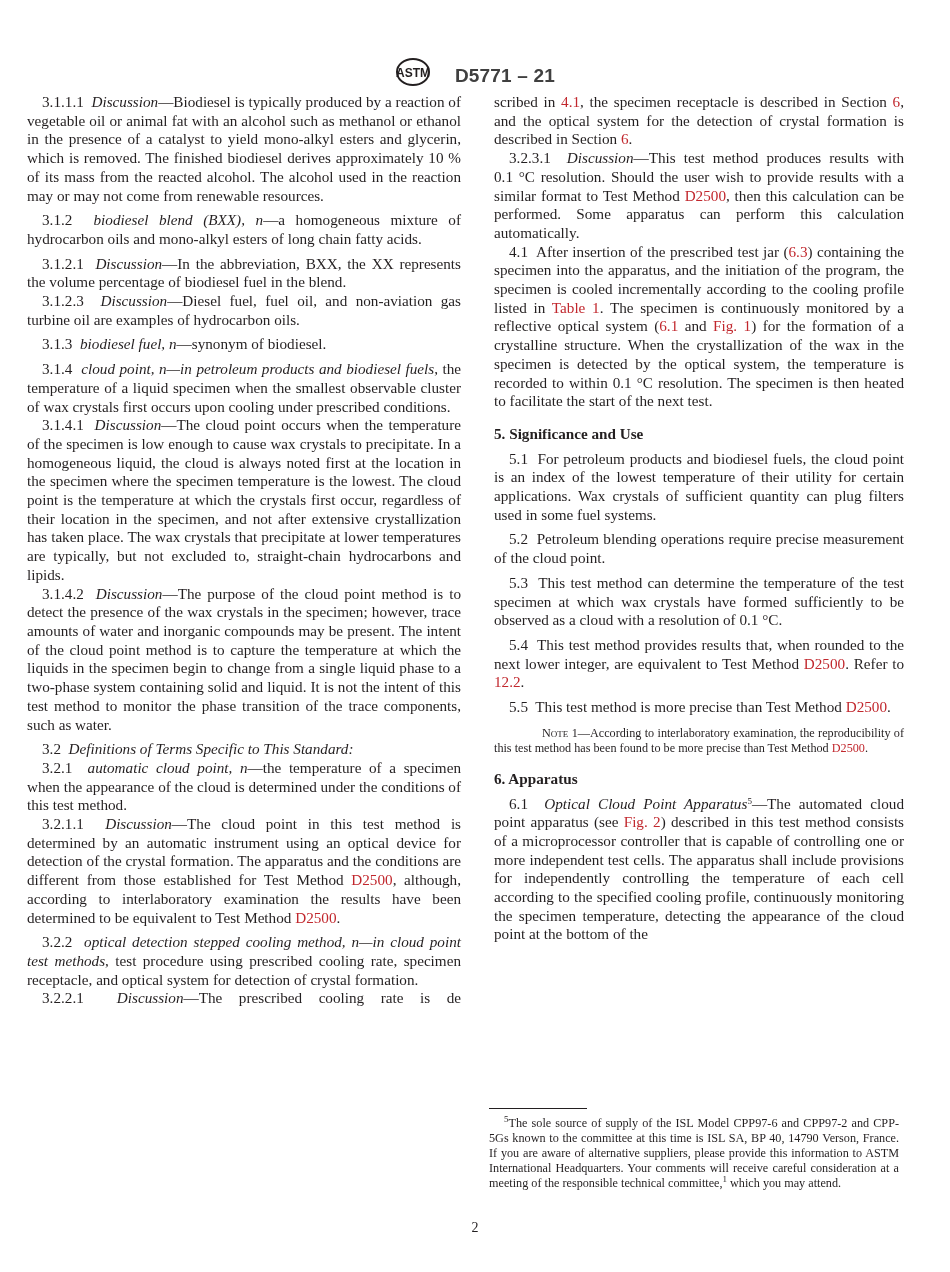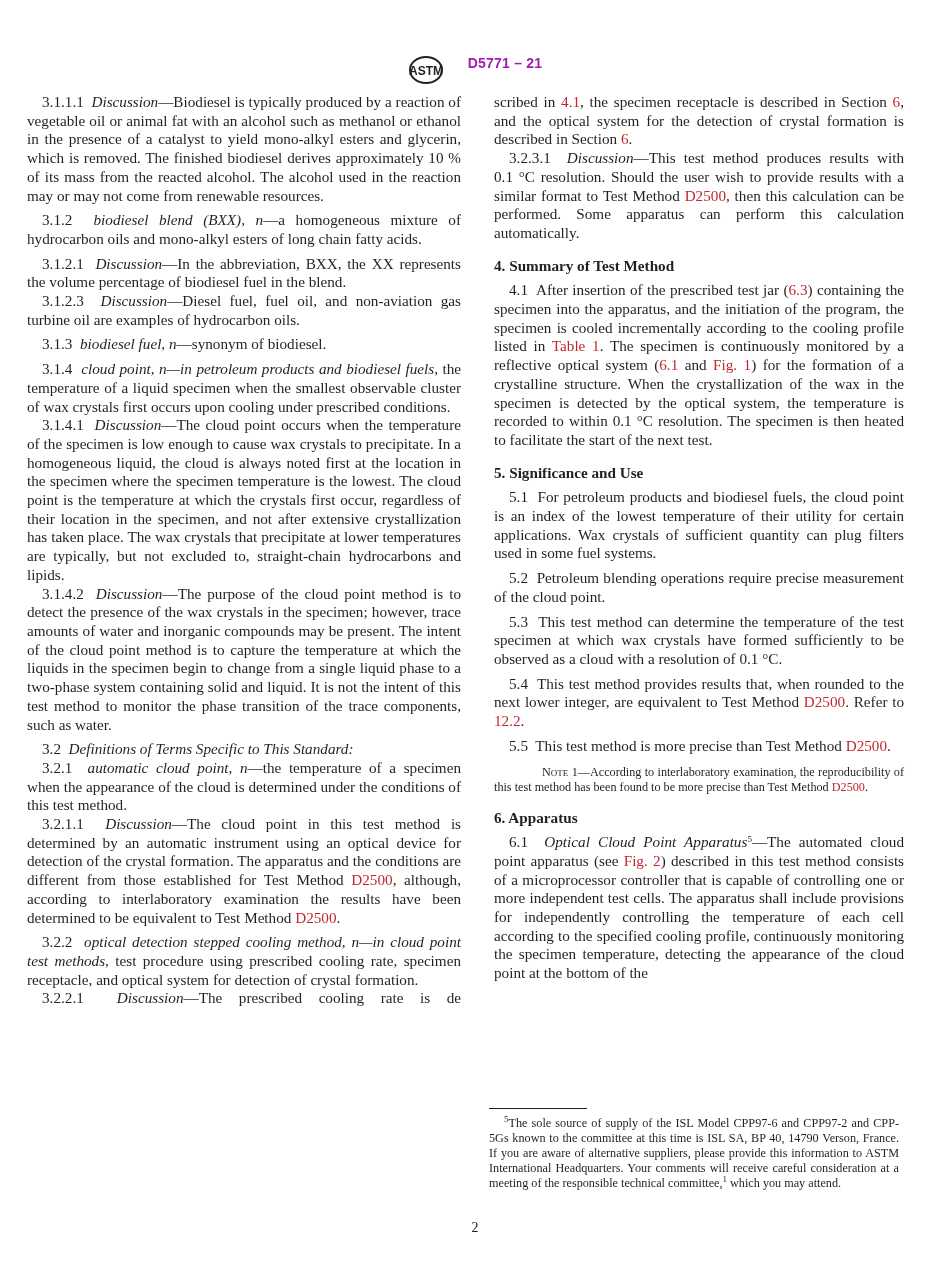--- a/index.html
+++ b/index.html
@@ -3,26 +3,26 @@
 <meta charset="utf-8">
 <style>
   html, body { margin: 0; padding: 0; background: #ffffff; }
   body {
     width: 950px; height: 1272px; position: relative; overflow: hidden;
     font-family: "Liberation Serif", "DejaVu Serif", serif;
     color: #231f20;
   }
   .header {
     position: absolute; top: 55px; left: 0; width: 950px; height: 32px;
-    display: flex; justify-content: center; align-items: flex-start; gap: 24px;
+    display: flex; justify-content: center; align-items: flex-end; gap: 24px;
   }
   .header .logo { width: 36px; height: 30px; }
   .header .code {
     font-family: "Liberation Sans", "DejaVu Sans", sans-serif;
-    font-weight: bold; font-size: 14px; color: #a21caf; letter-spacing: 0.2px;
+    font-weight: bold; font-size: 19px; color: #404040; letter-spacing: 0.2px;
   }
   .col { position: absolute; top: 93px; font-size: 15.2px; line-height: 18.7px; }
   .col.left { left: 27px; width: 434px; }
   .col.right { left: 494px; width: 410px; }
   p { margin: 0; text-align: justify; text-indent: 15px; hyphens: manual; }
   p.gap { margin-top: 6px; }
   .link { color: #c1272d; }
   i { }
   h2 {
     font-size: 15.2px; font-weight: bold; margin: 14px 0 6px 0; line-height: 18.7px;
@@ -61,21 +61,20 @@
   <p><span>3.2.1</span>&nbsp; <i>automatic cloud point, n</i><span>—the temperature of a speci­men when the appearance of the cloud is determined under the conditions of this test method.</span></p>
   <p><span>3.2.1.1</span>&nbsp; <i>Discussion</i><span>—The cloud point in this test method is determined by an automatic instrument using an optical device for detection of the crystal formation. The apparatus and the conditions are different from those established for Test Method </span><span class="link">D2500</span><span>, although, according to interlaboratory examination the results have been determined to be equivalent to Test Method </span><span class="link">D2500</span><span>.</span></p>
   <p class="gap"><span>3.2.2</span>&nbsp; <i>optical detection stepped cooling method, n—in cloud point test methods</i><span>, test procedure using prescribed cooling rate, specimen receptacle, and optical system for detection of crystal formation.</span></p>
   <p style="text-align-last: justify;"><span>3.2.2.1</span>&nbsp; <i>Discussion</i><span>—The prescribed cooling rate is de­</span></p>
 </div>
 
 <div class="col right">
   <p style="text-indent:0;"><span>scribed in </span><span class="link">4.1</span><span>, the specimen receptacle is described in Section </span><span class="link">6</span><span>, and the optical system for the detection of crystal formation is described in Section </span><span class="link">6</span><span>.</span></p>
   <p><span>3.2.3.1</span>&nbsp; <i>Discussion</i><span>—This test method produces results with 0.1&nbsp;°C resolution. Should the user wish to provide results with a similar format to Test Method </span><span class="link">D2500</span><span>, then this calculation can be performed. Some apparatus can perform this calculation automatically.</span></p>
 
-  <h2>4.  Summary of Test Method</h2>
   <p><span>4.1</span>&nbsp; <span>After insertion of the prescribed test jar (</span><span class="link">6.3</span><span>) containing the specimen into the apparatus, and the initiation of the program, the specimen is cooled incrementally according to the cooling profile listed in </span><span class="link">Table 1</span><span>. The specimen is continuously monitored by a reflective optical system (</span><span class="link">6.1</span><span> and </span><span class="link">Fig. 1</span><span>) for the formation of a crystalline structure. When the crystallization of the wax in the specimen is detected by the optical system, the temperature is recorded to within 0.1&nbsp;°C resolution. The specimen is then heated to facilitate the start of the next test.</span></p>
 
   <h2>5.  Significance and Use</h2>
   <p><span>5.1</span>&nbsp; <span>For petroleum products and biodiesel fuels, the cloud point is an index of the lowest temperature of their utility for certain applications. Wax crystals of sufficient quantity can plug filters used in some fuel systems.</span></p>
   <p class="gap"><span>5.2</span>&nbsp; <span>Petroleum blending operations require precise measure­ment of the cloud point.</span></p>
   <p class="gap"><span>5.3</span>&nbsp; <span>This test method can determine the temperature of the test specimen at which wax crystals have formed sufficiently to be observed as a cloud with a resolution of 0.1&nbsp;°C.</span></p>
   <p class="gap"><span>5.4</span>&nbsp; <span>This test method provides results that, when rounded to the next lower integer, are equivalent to Test Method </span><span class="link">D2500</span><span>. Refer to </span><span class="link">12.2</span><span>.</span></p>
   <p class="gap"><span>5.5</span>&nbsp; <span>This test method is more precise than Test Method </span><span class="link">D2500</span><span>.</span></p>
   <p class="note"><span class="sc">Note 1</span><span>—According to interlaboratory examination, the reproducibility of this test method has been found to be more precise than Test Method </span><span class="link">D2500</span><span>.</span></p>
 

